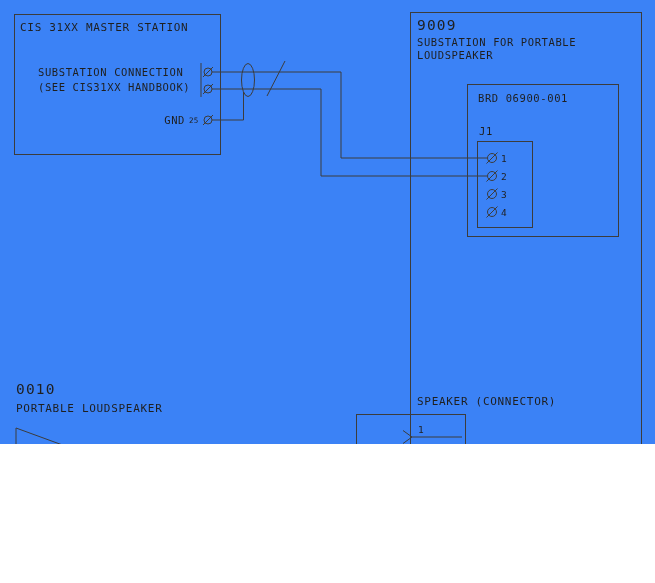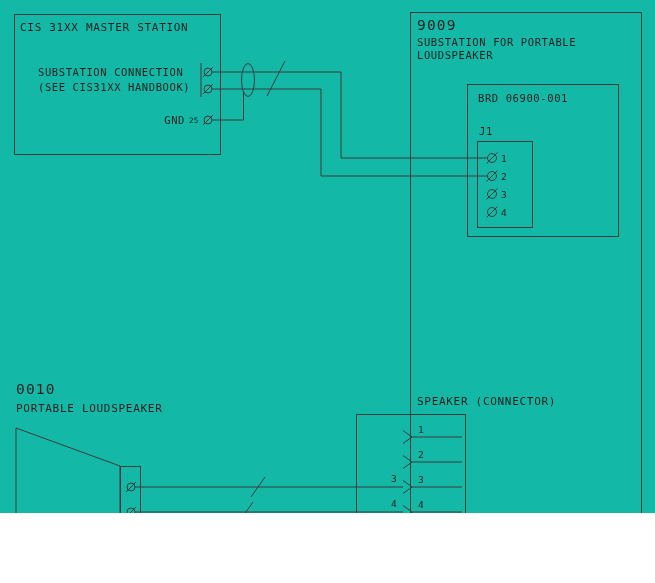--- a/index.html
+++ b/index.html
@@ -1,16 +1,16 @@
 <!DOCTYPE html>
 <html><head>
 <meta charset="utf-8">
 <style>
   html,body{margin:0;padding:0;background:#ffffff;}
-  .stage{width:655px;height:513px;background:#14b8a6;position:relative;overflow:hidden;}
+  .stage{width:655px;height:444px;background:#3b82f6;position:relative;overflow:hidden;}
   svg{display:block;}
   .txt{font-family:"DejaVu Sans Mono","Liberation Mono",monospace;fill:#1f1f1f;}
   .s10{font-size:10.5px;letter-spacing:0.6px;}
   .s11{font-size:11px;letter-spacing:0.7px;}
   .s14{font-size:14.5px;letter-spacing:1.2px;}
   .s9{font-size:9.5px;letter-spacing:0.3px;}
   .s7{font-size:7.5px;letter-spacing:0.2px;}
   .ln{stroke:#3c3c3c;stroke-width:1;fill:none;}
 </style>
 </head>

